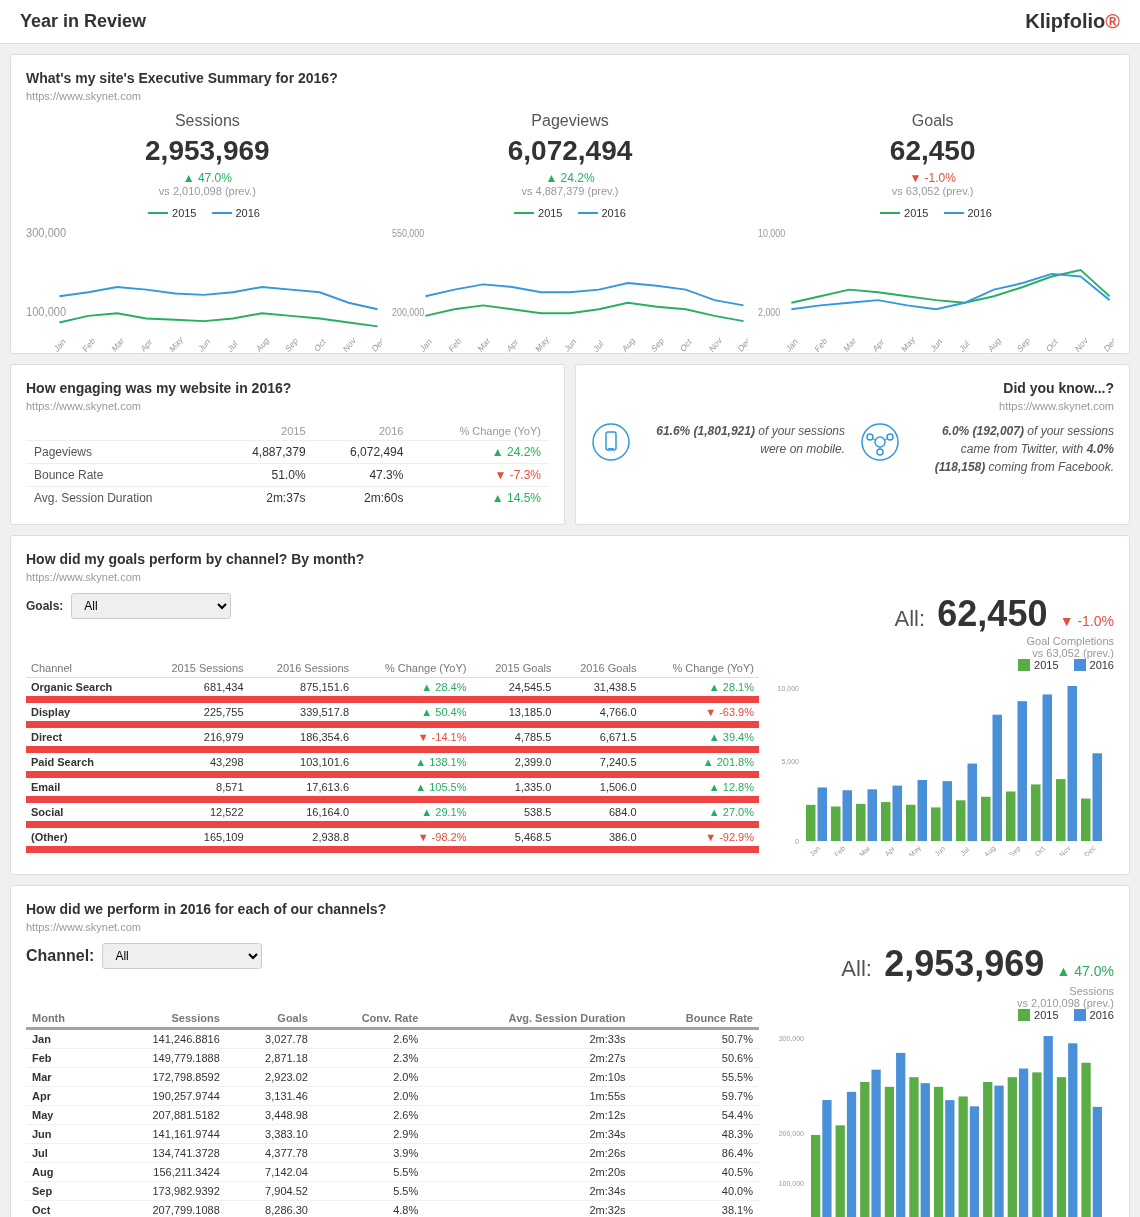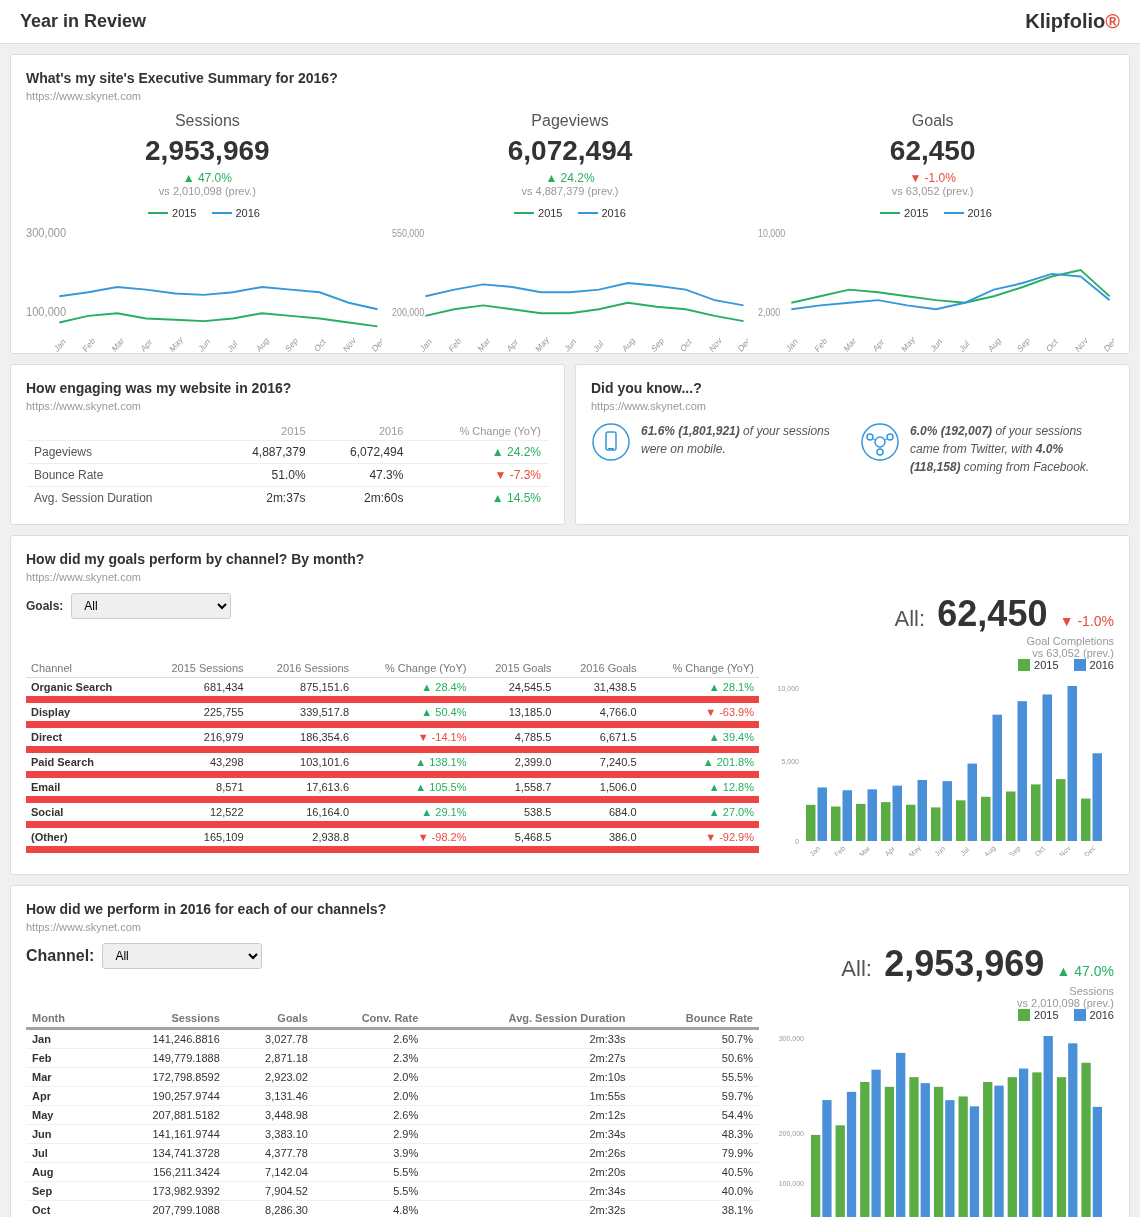--- a/index.html
+++ b/index.html
@@ -41,21 +41,21 @@
     .line-chart { width: 100%; height: 100%; }
     
     .chart-legend { display: flex; gap: 15px; justify-content: center; font-size: 11px; margin-bottom: 5px; }
     .legend-item { display: flex; align-items: center; gap: 4px; }
     .legend-dot-green { width: 20px; height: 2px; background: #27ae60; display: inline-block; }
     .legend-dot-blue { width: 20px; height: 2px; background: #3498db; display: inline-block; }
     
     
     .two-col { display: flex; gap: 10px; }
     .col-left { flex: 1; }
-    .col-right { flex: 1; }
+    .col-right { flex: 1; text-align: right; }
     
     .engagement-table { width: 100%; border-collapse: collapse; margin-top: 5px; }
     .engagement-table th { text-align: right; font-size: 11px; color: #999; padding: 3px 8px; font-weight: normal; }
     .engagement-table th:first-child { text-align: left; }
     .engagement-table td { padding: 4px 8px; font-size: 12px; border-top: 1px solid #eee; }
     .engagement-table td:first-child { color: #555; }
     .engagement-table td:not(:first-child) { text-align: right; }
     
     .did-you-know-content { display: flex; gap: 15px; margin-top: 10px; font-style: italic; }
     .dyk-item { display: flex; align-items: flex-start; gap: 10px; flex: 1; }
@@ -360,21 +360,21 @@
     <td style="color:#27ae60">▲ 138.1%</td>
     <td>2,399.0</td>
     <td>7,240.5</td>
     <td style="color:#27ae60">▲ 201.8%</td>
   </tr>
               <tr>
     <td style="font-weight:bold">Email</td>
     <td>8,571</td>
     <td>17,613.6</td>
     <td style="color:#27ae60">▲ 105.5%</td>
-    <td>1,558.7</td>
+    <td>1,335.0</td>
     <td>1,506.0</td>
     <td style="color:#27ae60">▲ 12.8%</td>
   </tr>
               <tr>
     <td style="font-weight:bold">Social</td>
     <td>12,522</td>
     <td>16,164.0</td>
     <td style="color:#27ae60">▲ 29.1%</td>
     <td>538.5</td>
     <td>684.0</td>
@@ -525,21 +525,21 @@
     <td>2.9%</td>
     <td>2m:34s</td>
     <td>48.3%</td>
   </tr>
               <tr>
     <td>Jul</td>
     <td>134,741.3728</td>
     <td>4,377.78</td>
     <td>3.9%</td>
     <td>2m:26s</td>
-    <td>79.9%</td>
+    <td>86.4%</td>
   </tr>
               <tr>
     <td>Aug</td>
     <td>156,211.3424</td>
     <td>7,142.04</td>
     <td>5.5%</td>
     <td>2m:20s</td>
     <td>40.5%</td>
   </tr>
               <tr>

